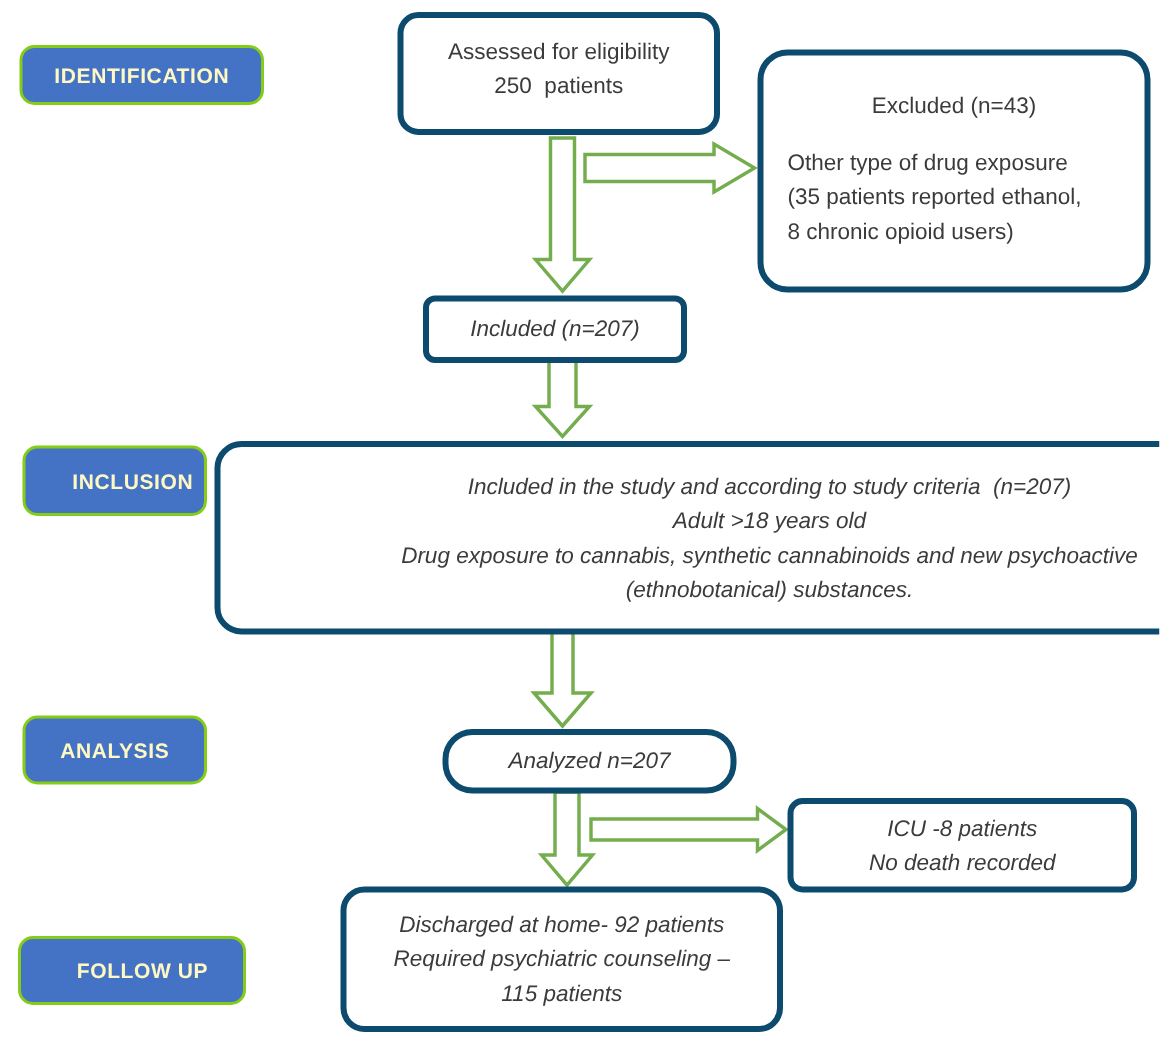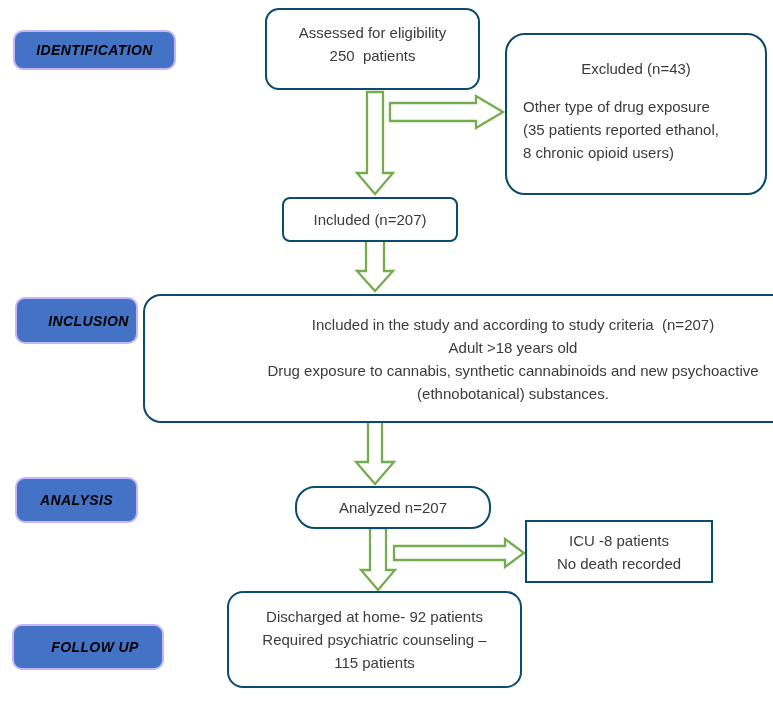--- a/index.html
+++ b/index.html
@@ -5,43 +5,42 @@
   html,body{margin:0;padding:0;background:#ffffff;}
   .canvas{
     position:relative;width:773px;height:704px;background:#ffffff;overflow:hidden;
     font-family:"Liberation Sans", sans-serif;color:#3b3b3b;
   }
   .arrows{position:absolute;left:0;top:0;}
   .arrows path{fill:#ffffff;stroke:#74ad4e;stroke-width:2.3;stroke-linejoin:miter;}
 
   .stage{
     position:absolute;display:flex;align-items:center;justify-content:center;
-    background:#4472C4;border:2px solid #c4b5fd;border-radius:10px;
-    color:#000000;font-weight:bold;font-size:14px;letter-spacing:.4px;
+    background:#4472C4;border:2px solid #84cc16;border-radius:10px;
+    color:#fef9c3;font-weight:bold;font-size:14px;letter-spacing:.4px;
     box-sizing:border-box;
-    font-style:italic;
   }
 
   .fbox{
-    position:absolute;background:#ffffff;border:2px solid #0c4a6e;
+    position:absolute;background:#ffffff;border:4px solid #0c4a6e;
     box-sizing:border-box;font-size:15px;line-height:23px;
   }
   .fbox .line{white-space:pre-wrap;}
-  .center-all{display:flex;flex-direction:column;align-items:center;justify-content:center;text-align:center;}
+  .center-all{display:flex;flex-direction:column;align-items:center;justify-content:center;text-align:center;font-style:italic;}
   .top-align{display:flex;flex-direction:column;align-items:center;text-align:center;}
 
   
   .box-assessed {left:265px;top:8px;  width:215px;height:82px; border-radius:14px;padding-top:11px;}
   .box-excluded {left:505px;top:33px; width:262px;height:162px;border-radius:20px;padding:22px 16px 0 16px;}
   .box-excluded .title{text-align:center;margin-bottom:15px;}
   .box-excluded .body{text-align:left;}
   .box-included {left:282px;top:197px;width:176px;height:45px; border-radius:8px;}
   .box-criteria {left:143px;top:294px;width:740px;height:129px;border-radius:18px;}
   .box-analyzed {left:295px;top:486px;width:196px;height:43px; border-radius:20px;}
-  .box-icu      {left:525px;top:520px;width:188px;height:63px; border-radius:0;}
+  .box-icu      {left:525px;top:532px;width:233px;height:63px; border-radius:10px;}
   .box-discharged{left:227px;top:591px;width:295px;height:97px;border-radius:16px;}
 
   
   .stage-identification{left:13px;top:30px; width:163px;height:40px;}
   .stage-inclusion     {left:15px;top:297px;width:123px;height:47px;padding-left:24px;}
   .stage-analysis      {left:15px;top:477px;width:123px;height:46px;}
   .stage-followup      {left:12px;top:624px;width:152px;height:46px;padding-left:14px;}
 </style>
 </head>
 <body>

